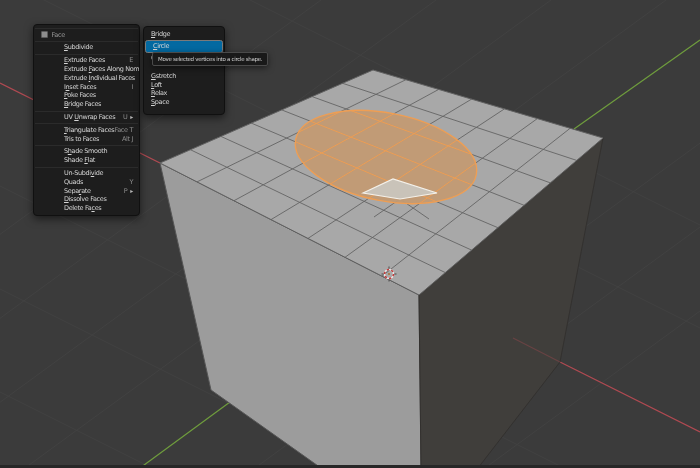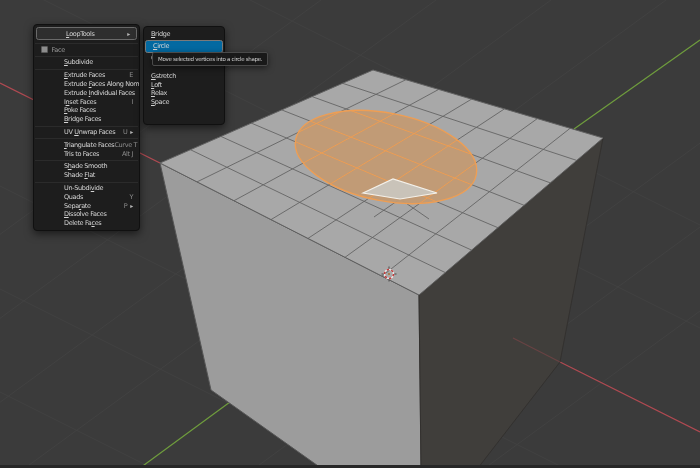--- a/index.html
+++ b/index.html
@@ -7,21 +7,21 @@
     background:var(--viewport_bg,#3b3b3b);
     font-family:"DejaVu Sans", sans-serif;}
   #viewport-svg{position:absolute;left:0;top:0;z-index:1;}
 
   
   .menu{position:absolute;background:#1d1d1d;border:1px solid #101010;
     border-radius:4px;box-shadow:0 3px 9px rgba(0,0,0,.55);
     font-size:6.5px;letter-spacing:-0.35px;color:#d4d4d4;
     padding-top:1px;padding-bottom:2px;box-sizing:border-box;}
   #context-menu{left:33px;top:24px;width:107px;z-index:10;}
-  #looptools-menu{left:143px;top:26px;width:82px;z-index:20;padding-top:3px;padding-bottom:17px;}
+  #looptools-menu{left:143px;top:26px;width:82px;z-index:20;padding-top:3px;padding-bottom:7px;}
 
   .mrow{height:8.8px;display:flex;align-items:center;
     padding:0 6px 0 30px;overflow:hidden;white-space:nowrap;}
   #looptools-menu .mrow{padding-left:7px;}
   .mrow .txt{pointer-events:none;}
   .mrow .sc{margin-left:auto;color:#8d8d8d;}
   .mrow .arr{margin-left:auto;color:#b5b5b5;font-size:6px;}
   .mrow .sc + .arr{margin-left:3px;}
   .mrow .arr::after{content:"\25B8";}
 
@@ -137,24 +137,20 @@
       <line x1="0" y1="4.5" x2="0" y2="7.5" stroke="#4a4a4a" stroke-width="1"></line>
       <circle r="4.5" fill="none" style="stroke:var(--cursor_white)" stroke-width="1.6"></circle>
       <circle r="4.5" fill="none" style="stroke:var(--cursor_red)" stroke-width="1.6" stroke-dasharray="2.3 2.3"></circle>
       <circle r="1" fill="#a87332"></circle>
     </g>
 
     <rect x="0" y="465" width="700" height="3" fill="#272727"></rect>
   </svg>
 
   <div id="context-menu" class="menu">
-      <div class="mrow open">
-        <span class="txt"><span class="u">L</span>oopTools</span>
-        <span class="arr"></span>
-      </div>
       <div class="sep"></div>
       <div class="mlabel">
         <span class="micon"></span>
         <span class="txt">Face</span>
       </div>
       <div class="sep"></div>
       <div class="mrow">
         <span class="txt"><span class="u">S</span>ubdivide</span>
       </div>
       <div class="sep"></div>
@@ -180,21 +176,21 @@
       </div>
       <div class="sep"></div>
       <div class="mrow">
         <span class="txt">UV <span class="u">U</span>nwrap Faces</span>
         <span class="sc">U</span>
         <span class="arr"></span>
       </div>
       <div class="sep"></div>
       <div class="mrow">
         <span class="txt"><span class="u">T</span>riangulate Faces</span>
-        <span class="sc">Curve T</span>
+        <span class="sc">Face T</span>
       </div>
       <div class="mrow">
         <span class="txt">Tris to Faces</span>
         <span class="sc">Alt J</span>
       </div>
       <div class="sep"></div>
       <div class="mrow">
         <span class="txt">S<span class="u">h</span>ade Smooth</span>
       </div>
       <div class="mrow">

